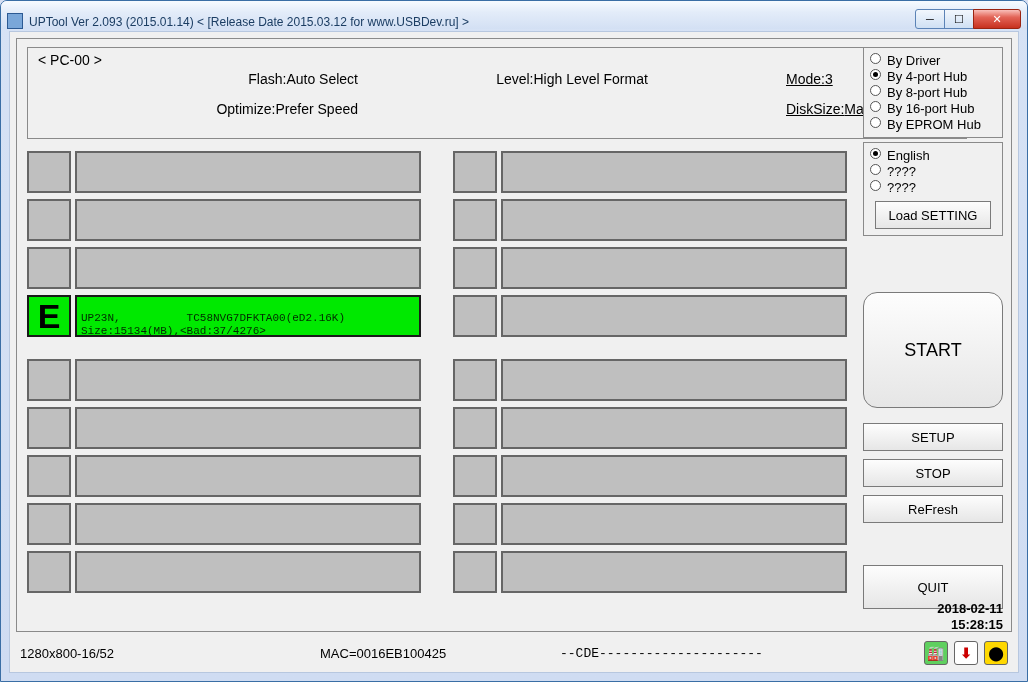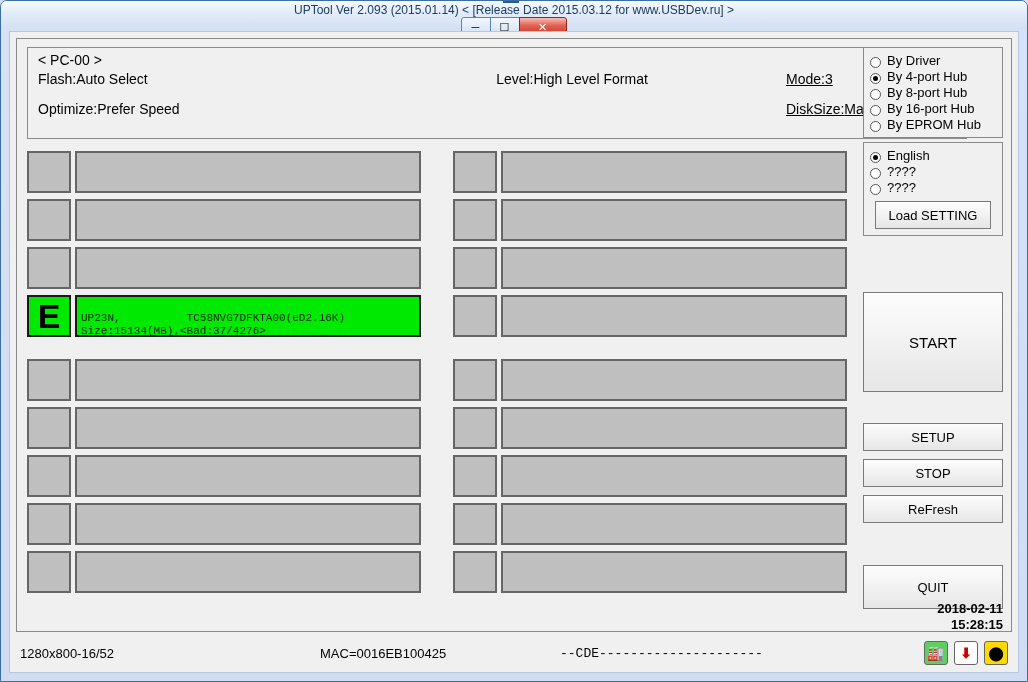--- a/index.html
+++ b/index.html
@@ -14,25 +14,24 @@
     width: 1028px;
     height: 682px;
     background: linear-gradient(#e8f0fb, #d6e2f5 5px, #cfdcf2);
     border: 1px solid #3a6ea5;
     border-radius: 7px 7px 0 0;
     position: relative;
   }
   .titlebar {
     height: 28px;
     display: flex;
-    align-items: center;
+    align-items: flex-end;
     padding: 0 6px;
     background: linear-gradient(#f7fbff, #e3ecf9 40%, #d3e0f4);
     border-radius: 6px 6px 0 0;
-    flex-direction: column;
   }
   .titlebar .icon { width: 16px; height: 16px; margin-right: 6px; background:#7aa7d9; border:1px solid #2c5a93; }
   .titlebar .title { color:#1b3d63; font-size:12px; }
   .titlebar .spacer { flex:1; }
   .winbtns { display:flex; gap:0; }
   .winbtn {
     width:30px; height:20px;
     border:1px solid #5b83b6;
     background: linear-gradient(#f2f7fd,#cfe0f4);
     margin-left:-1px;
@@ -60,55 +59,55 @@
   }
 
   
   .info-panel {
     position:absolute; left:10px; top:8px; width:940px; height:92px;
     border:1px solid #8a8a8a;
     background:#f0f0f0;
     padding:4px 10px;
   }
   .info-row { display:flex; margin:3px 0; font-size:14px; }
-  .info-row .left { flex:0 0 320px; }
+  .info-row .left { flex:0 0 320px;text-align:right; }
   .info-row .center { flex:1; text-align:center; }
   .info-row .right { flex:0 0 170px; text-align:left;text-decoration:underline; }
   .info-title { font-size:14px; }
 
   
   .right-col {
     position:absolute; right:8px; top:8px; width:140px;
   }
   .hub-panel, .lang-panel {
     border:1px solid #8a8a8a;
     background:#f0f0f0;
     padding:4px 6px;
     margin-bottom:4px;
     font-size:13px;
   }
-  .radio-row { display:flex; align-items:flex-end; gap:6px; margin:1px 0; font-size:13px;}
+  .radio-row { display:flex; align-items:flex-start; gap:6px; margin:1px 0; font-size:13px;}
   .radio-dot {
     width:11px; height:11px; border-radius:50%;
     border:1px solid #555; background:#fff; display:inline-flex; align-items:center; justify-content:center;
     flex-shrink:0;
   }
   .radio-dot.checked::after { content:""; width:5px; height:5px; border-radius:50%; background:#000; }
 
   .btn {
     border:1px solid #7a7a7a;
     background: linear-gradient(#fdfdfd, #e6e6e6);
     font-size:13px;
     display:flex; align-items:center; justify-content:center;
     cursor:default;
   }
   .btn.load { width:116px; height:28px; margin:6px auto 2px; font-size:13px;}
   .btn.big-start {
     position:absolute; right:8px; top:253px;
-    width:140px; height:100px; font-size:15px;
+    width:140px; height:116px; font-size:18px;border-radius:14px;
   }
   .btn.setup { position:absolute; right:8px; top:384px; width:140px; height:28px;}
   .btn.stop  { position:absolute; right:8px; top:420px; width:140px; height:28px;}
   .btn.refresh{position:absolute; right:8px; top:456px; width:140px; height:28px;}
   .btn.quit  { position:absolute; right:8px; top:526px; width:140px; height:44px;}
   .datetime {
     position:absolute; right:8px; top:562px; width:140px; text-align:right;
     font-weight:bold; font-size:13px; line-height:1.2;
   }
 

